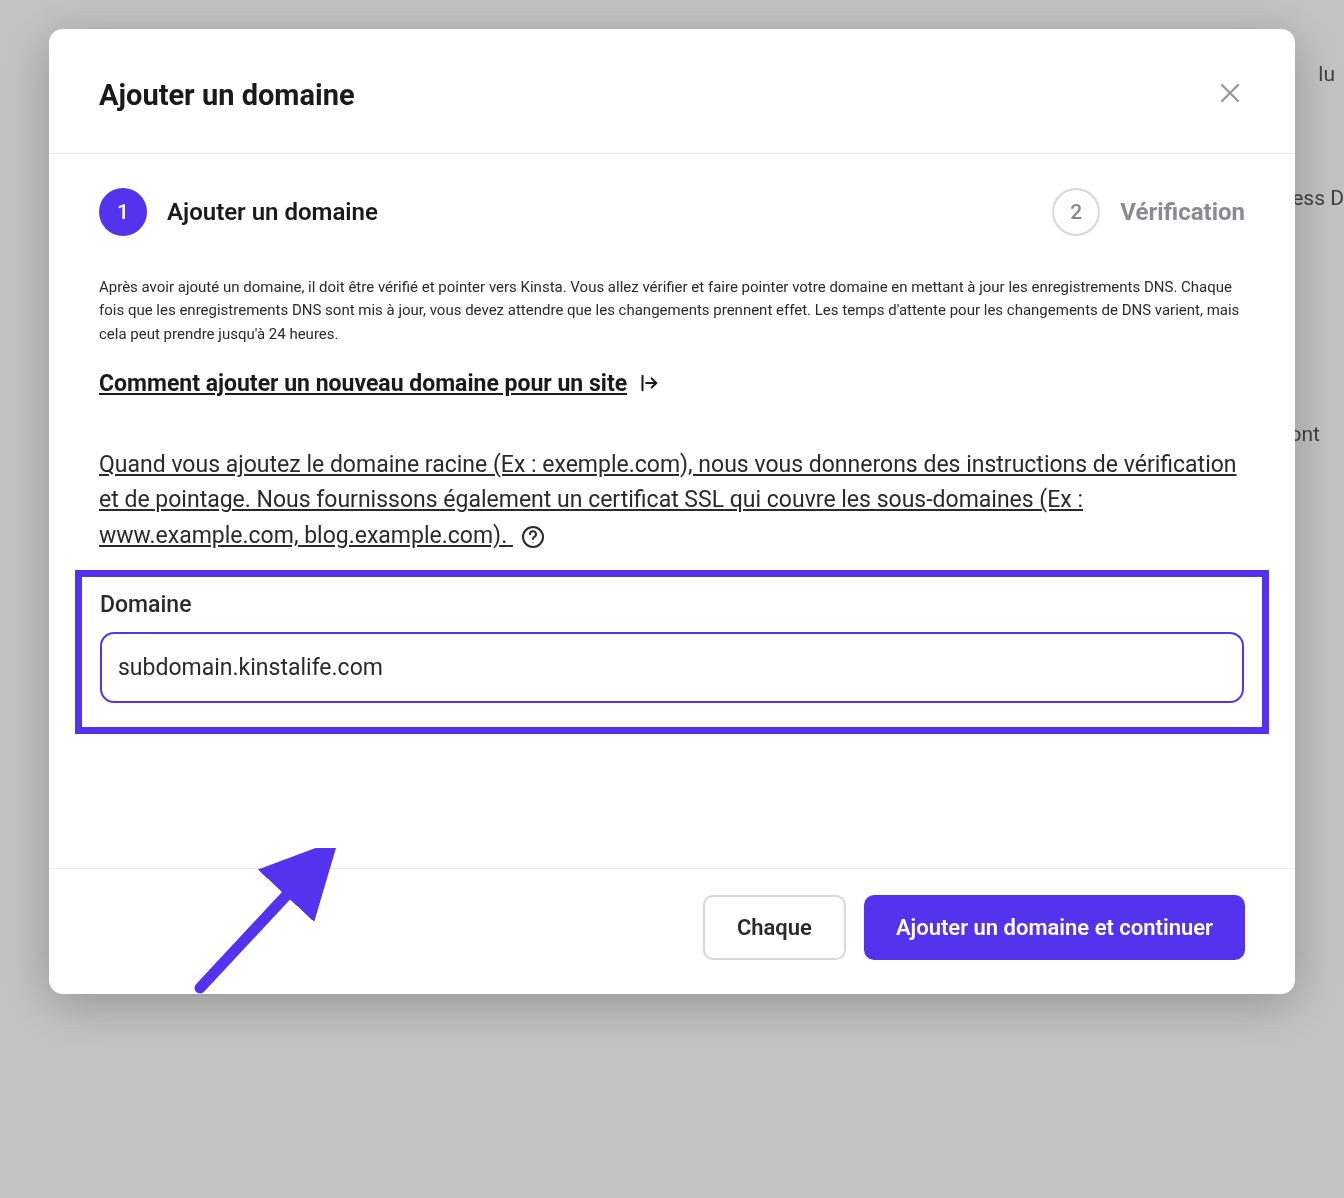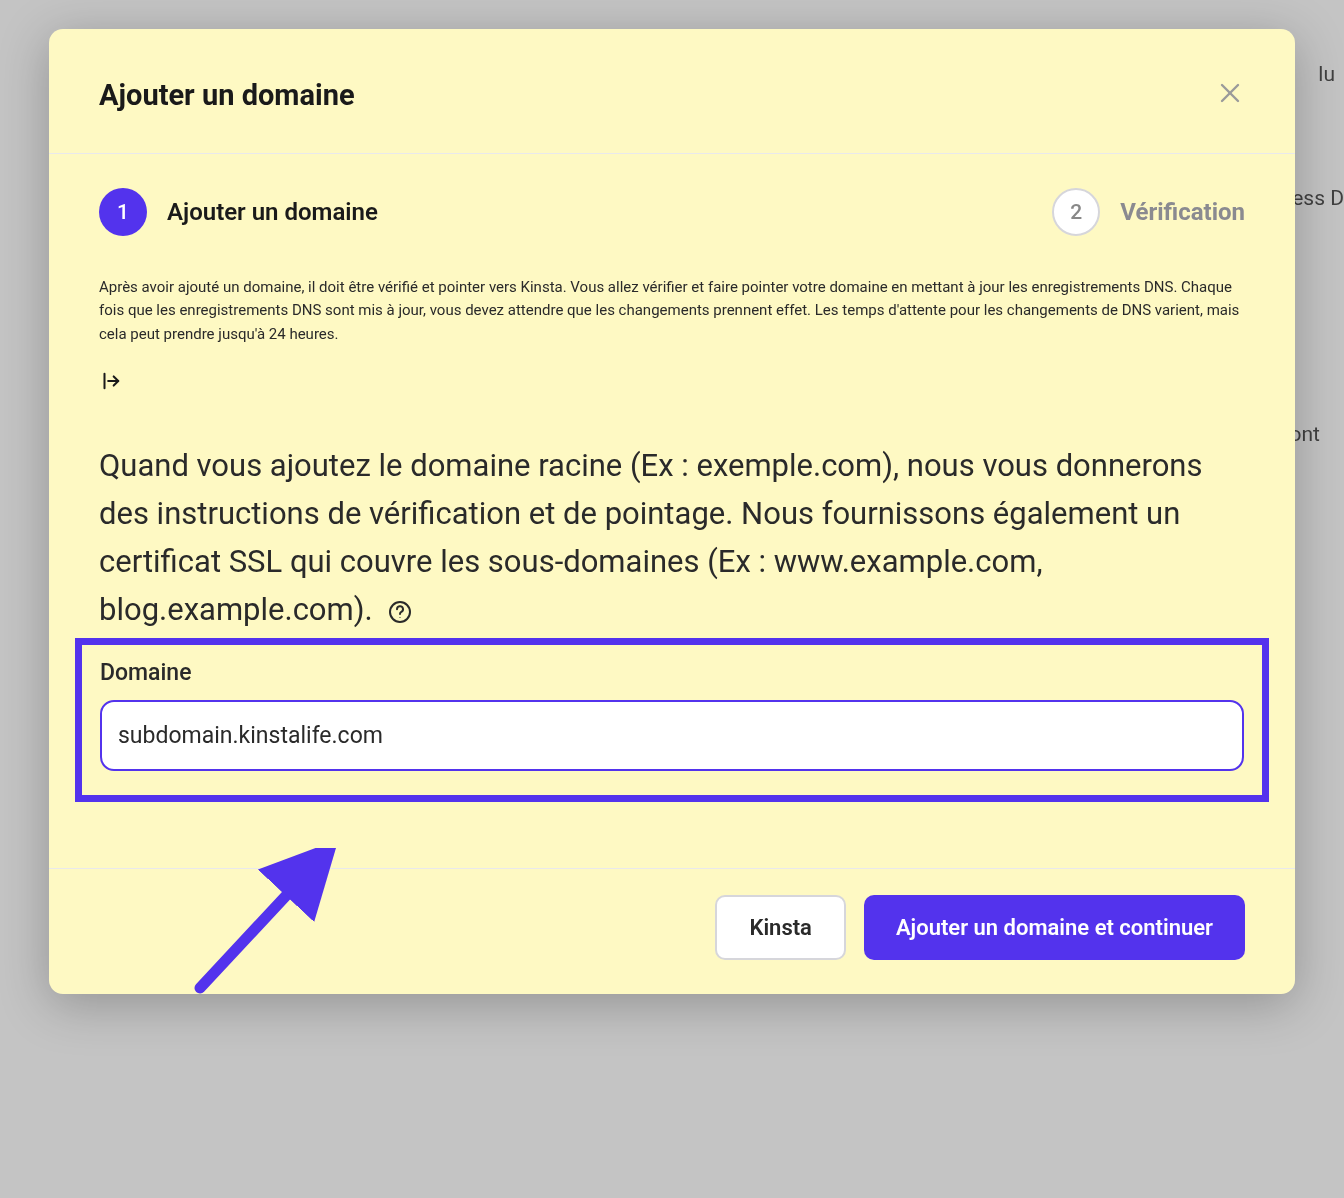--- a/index.html
+++ b/index.html
@@ -22,21 +22,21 @@
       color: #2a2a2a;
       font-size: 21px;
       opacity: 0.85;
     }
     .modal {
       position: absolute;
       top: 29px;
       left: 49px;
       right: 49px;
       bottom: 204px;
-      background: #fef9c3;
+      background: #ffffff;
       border-radius: 14px;
       box-shadow: 0 10px 50px rgba(0,0,0,0.25);
       display: flex;
       flex-direction: column;
       overflow: hidden;
     }
     .modal-header {
       padding: 48px 50px 40px 50px;
       display: flex;
       justify-content: space-between;
@@ -120,36 +120,37 @@
     }
     .ext-icon {
       width: 22px;
       height: 22px;
       display: inline-flex;
       align-items: center;
       justify-content: center;
     }
     .para2 {
       padding: 50px 50px 0 50px;
-      font-size: 31px;
+      font-size: 23px;
       line-height: 1.55;
       color: #2a2a2a;
+      text-decoration: underline;
     }
     .info-icon {
       display: inline-flex;
       align-items: center;
       justify-content: center;
       width: 24px;
       height: 24px;
       vertical-align: middle;
       margin-left: 8px;
     }
 
     .field-highlight {
-      margin: 4px 26px 0 26px;
+      margin: 16px 26px 0 26px;
       border: 7px solid #5333ed;
       padding: 14px 18px 24px 18px;
     }
     .field-label {
       font-size: 23px;
       font-weight: 500;
       color: #2a2a2a;
       margin-bottom: 14px;
       display: block;
     }
@@ -231,20 +232,21 @@
       </div>
       <div class="step">
         <div class="step-badge inactive">2</div>
         <div class="step-label inactive">Vérification</div>
       </div>
     </div>
 
     <p class="description">Après avoir ajouté un domaine, il doit être vérifié et pointer vers Kinsta. Vous allez vérifier et faire pointer votre domaine en mettant à jour les enregistrements DNS. Chaque fois que les enregistrements DNS sont mis à jour, vous devez attendre que les changements prennent effet. Les temps d'attente pour les changements de DNS varient, mais cela peut prendre jusqu'à 24 heures.</p>
 
     <a class="help-link-row" href="#">
+      <span>Comment ajouter un nouveau domaine pour un site</span>
       <span class="ext-icon">
         <svg width="22" height="22" viewBox="0 0 24 24" fill="none" stroke="#1a1a1a" stroke-width="2.2" stroke-linecap="round" stroke-linejoin="round">
           <line x1="6" y1="4" x2="6" y2="20"></line>
           <line x1="10" y1="12" x2="21" y2="12"></line>
           <polyline points="16,7 21,12 16,17"></polyline>
         </svg>
       </span>
     </a>
 
     <p class="para2">
@@ -259,21 +261,21 @@
     </p>
 
     <div class="field-highlight">
       <label class="field-label">Domaine</label>
       <input class="domain-input" type="text" value="subdomain.kinstalife.com" style="">
     </div>
 
   </div>
 
   <div class="modal-footer">
-    <button class="btn btn-secondary">Kinsta</button>
+    <button class="btn btn-secondary">Chaque</button>
     <button class="btn btn-primary">Ajouter un domaine et continuer</button>
   </div>
 
 </div>
 
 <svg class="annotation-arrow" width="180" height="150" viewBox="0 0 180 150">
   <defs>
     <marker id="ah" markerWidth="7" markerHeight="7" refX="3.2" refY="3.5" orient="auto" markerUnits="strokeWidth">
       <polygon points="0,0 7,3.5 0,7" fill="#5333ed"></polygon>
     </marker>

